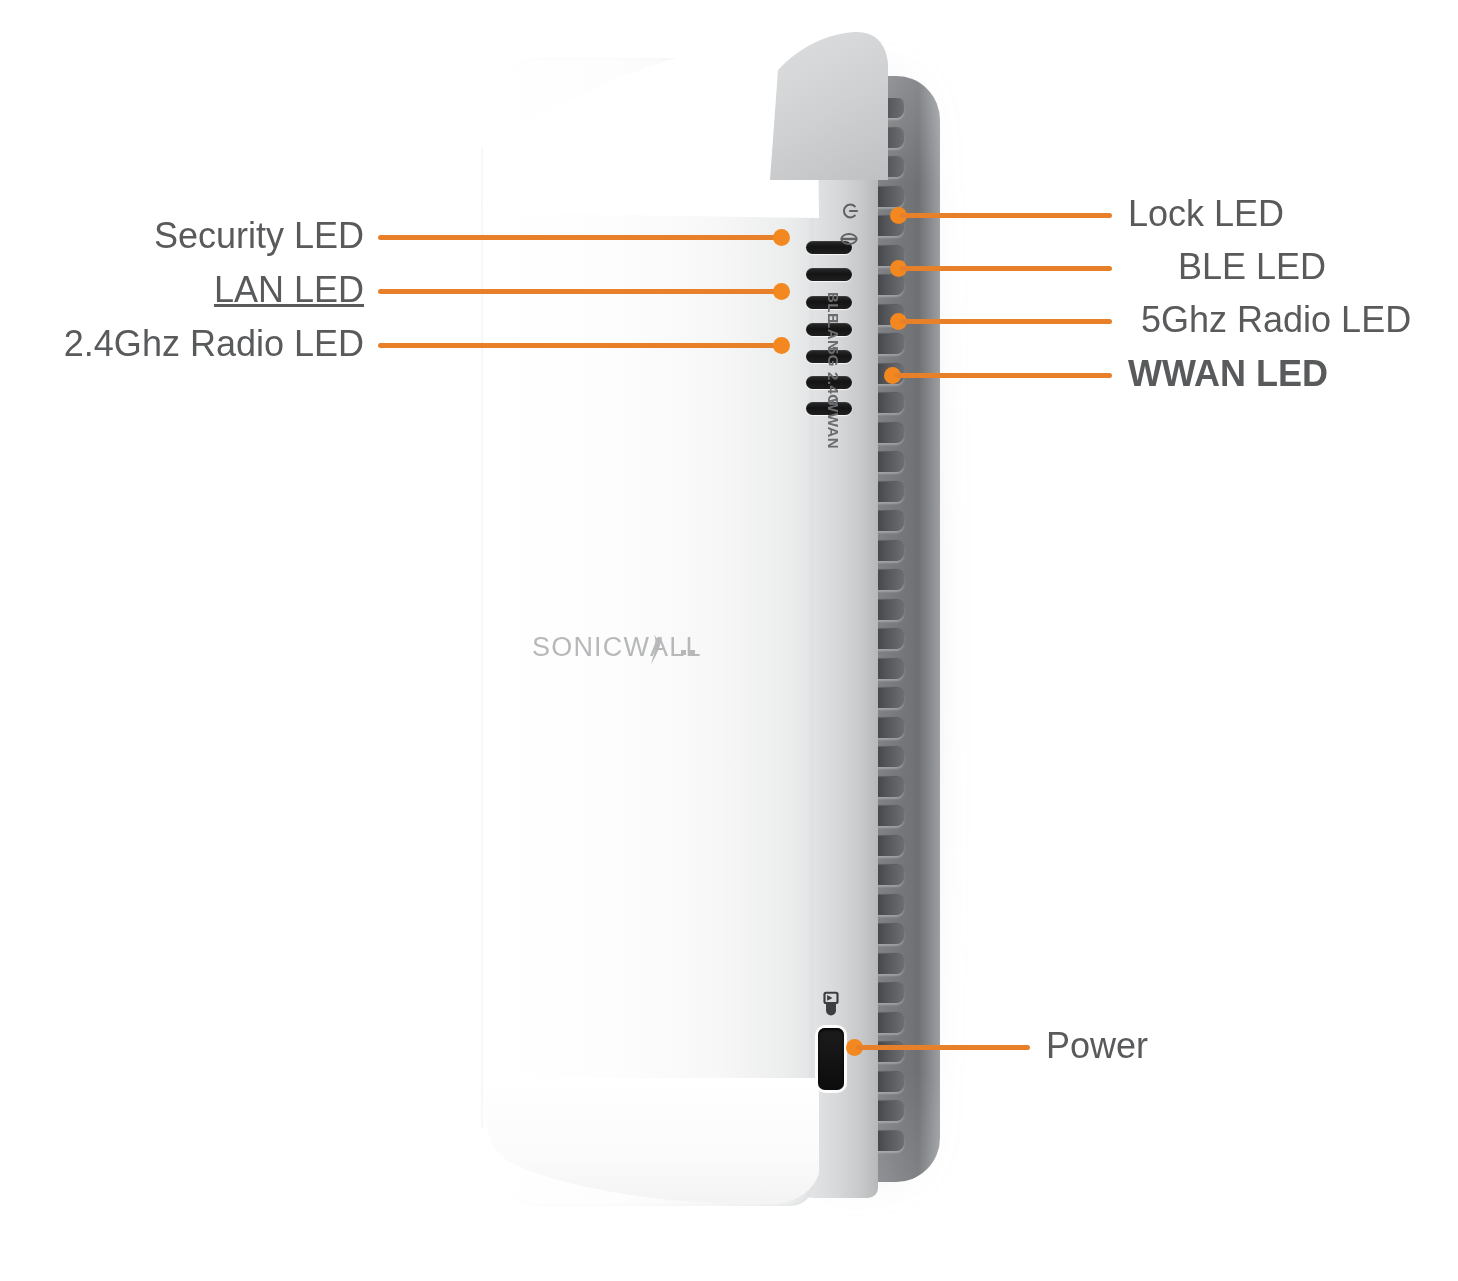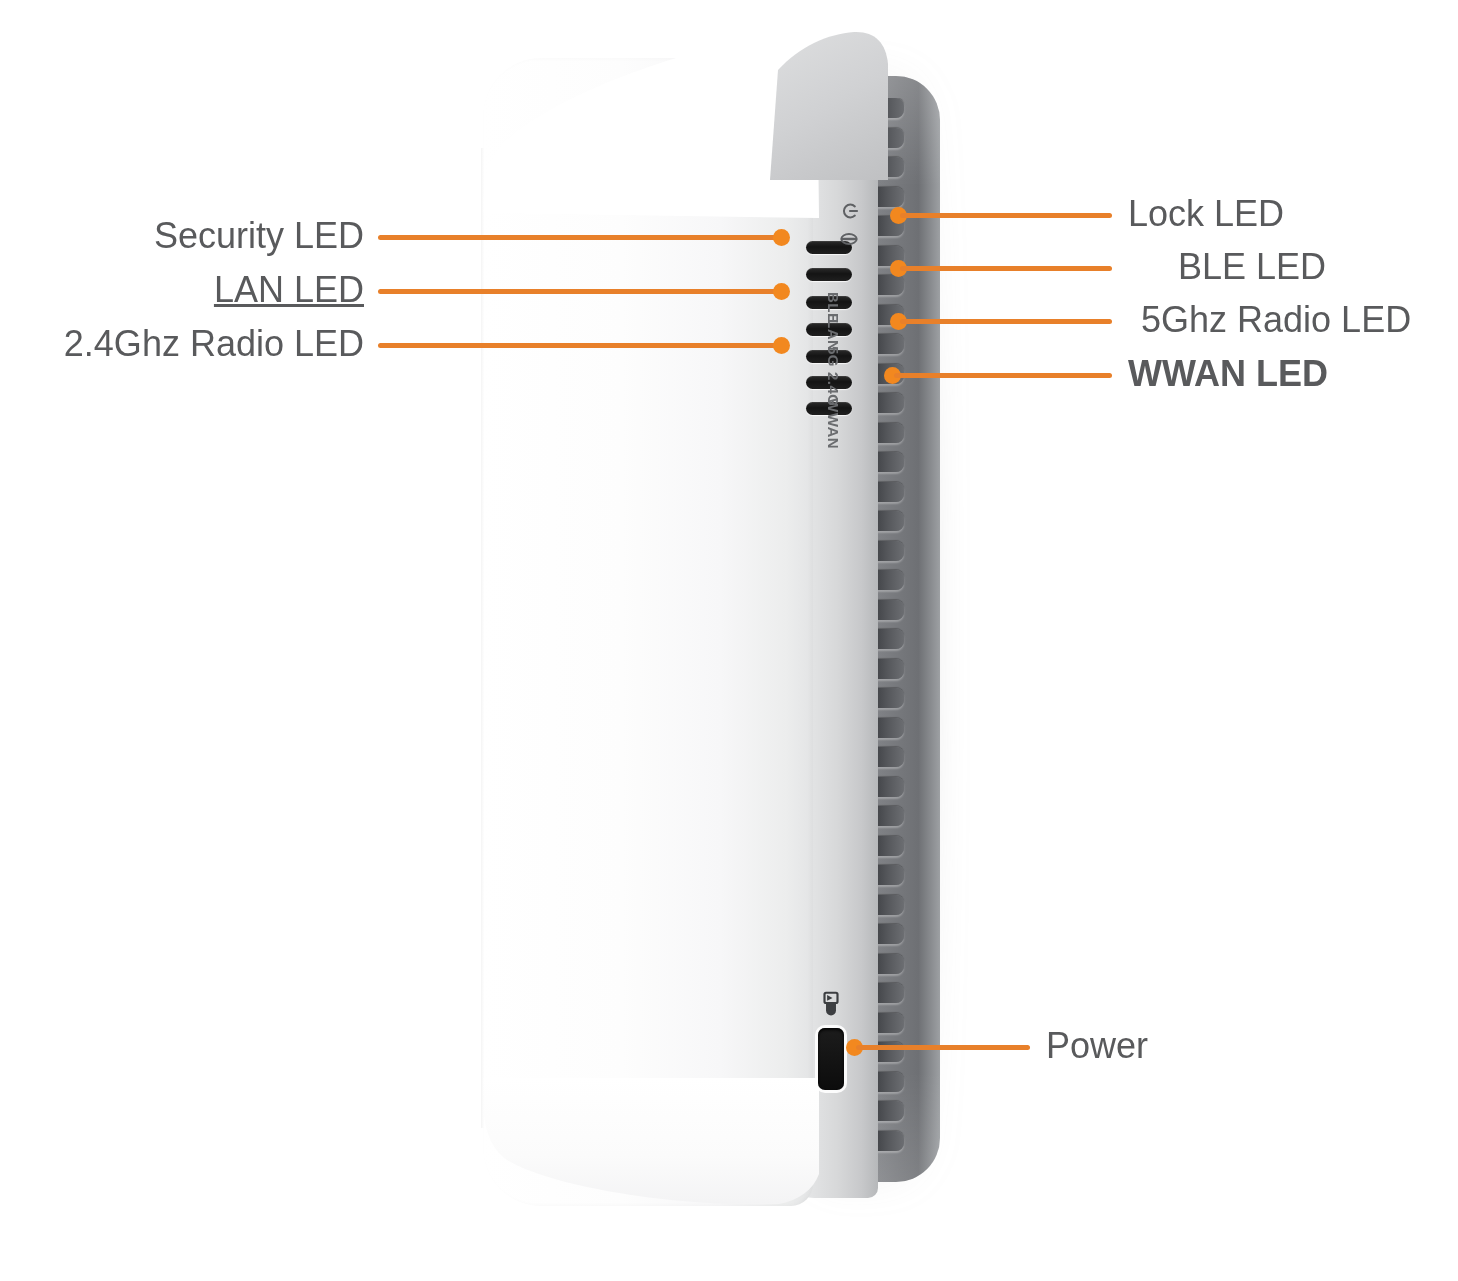--- a/index.html
+++ b/index.html
@@ -322,20 +322,30 @@
       </svg>
     </div>
 
     <div class="led-glyph" style="top:200px;">
       <svg viewBox="0 0 24 24" width="22" height="22" style="transform:rotate(90deg)">
         <ellipse cx="12" cy="12" rx="5.4" ry="8.4" fill="none" stroke="#5f6164" stroke-width="2.1"></ellipse>
         <path d="M12 4.4 L12 19.6" stroke="#5f6164" stroke-width="2.6" stroke-linecap="round"></path>
       </svg>
     </div>
 
+    <div id="logo">
+      <svg viewBox="0 0 210 56" width="210" height="56" aria-hidden="true">
+        <text x="2" y="34" font-family="'Liberation Sans', sans-serif" font-size="27" letter-spacing="1.2" fill="#b7b8ba" font-weight="400">SONICW</text>
+        <text x="120" y="34" font-family="'Liberation Sans', sans-serif" font-size="27" letter-spacing="1.2" fill="#b7b8ba" font-weight="400">ALL</text>
+        <path d="M124 12 C 127 20 125 30 121 42 C 126 34 131 24 132 14 C 130 18 127 18 124 12 Z" fill="#b7b8ba"></path>
+        <rect x="151" y="28" width="5" height="5" fill="#b7b8ba"></rect>
+        <rect x="160" y="28" width="5" height="5" fill="#b7b8ba"></rect>
+      </svg>
+      
+    </div>
 
     <div class="lock-glyph">
       <svg viewBox="0 0 24 24" width="26" height="26">
         <rect x="2.5" y="6" width="9.5" height="12" rx="1.4" fill="none" stroke="#3c3e41" stroke-width="2"></rect>
         <path d="M12 7.4 L19 7.4 A 4.6 4.6 0 0 1 19 16.6 L12 16.6 Z" fill="#3c3e41"></path>
         <path d="M4.6 15.6 L7.3 10.6 L10 15.6 Z" fill="#3c3e41"></path>
       </svg>
     </div>
     <div class="lock-slot"></div>
 

